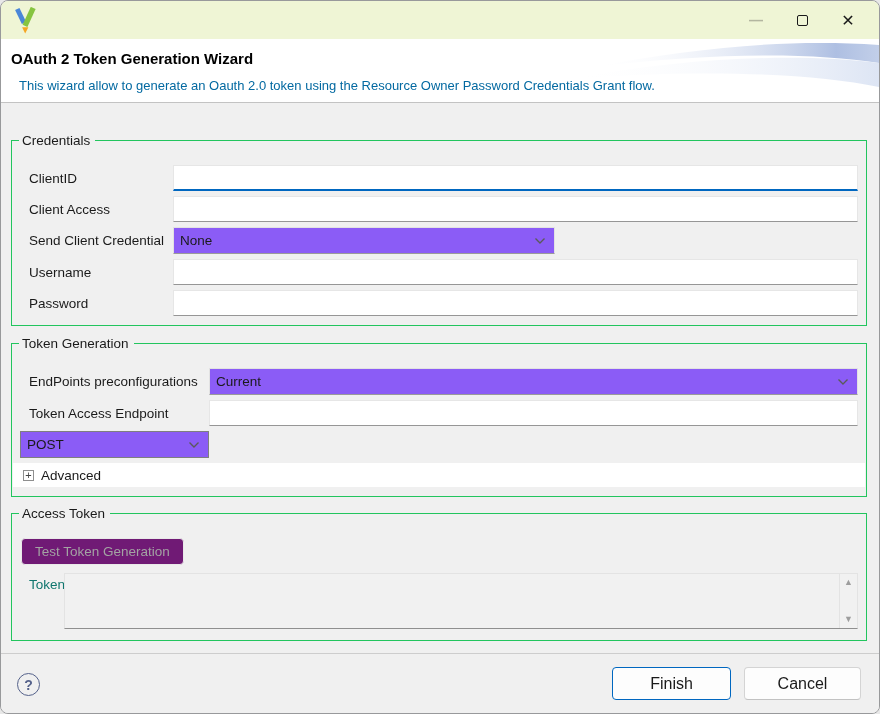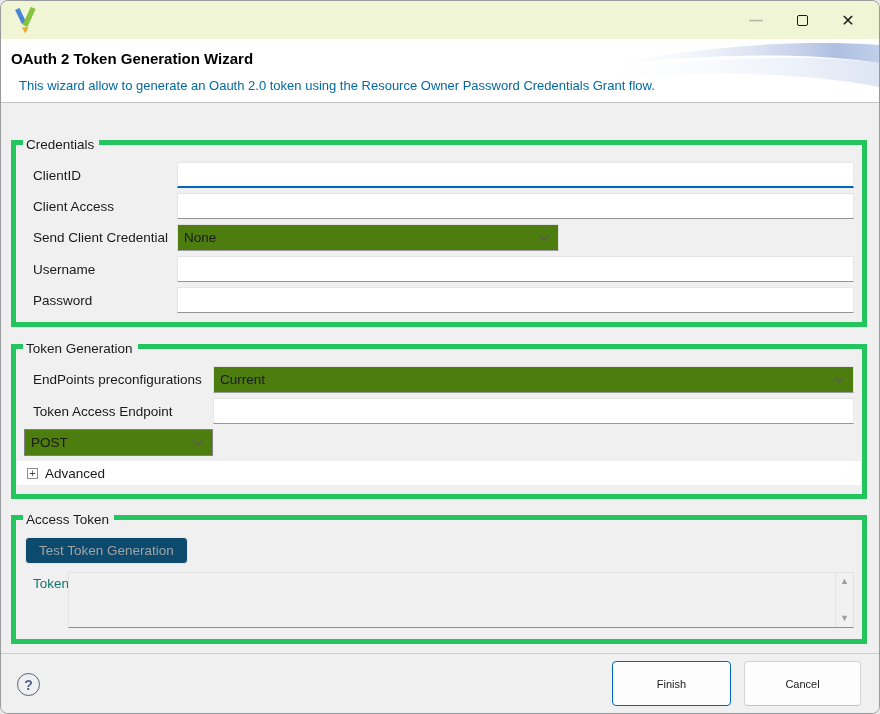--- a/index.html
+++ b/index.html
@@ -29,61 +29,61 @@
   .banner .swoosh{position:absolute;top:0;right:0;}
   .banner-title{
     font-size:15px;font-weight:bold;color:#000;margin:11px 0 0 10px;position:relative;
   }
   .banner-desc{
     font-size:13px;color:#0369a1;margin:11px 0 0 18px;position:relative;
   }
   
   .content{flex:1;background:#f0f0f0;padding:0 12px 0 10px;}
   .group{
-    border:5px solid #22c55e;position:relative;
-    padding:17px 8px 9px 8px;
+    border:1px solid #22c55e;position:relative;
+    padding:24px 8px 9px 8px;
   }
   .group-legend{
     position:absolute;top:-9px;left:7px;background:#f0f0f0;
     padding:0 5px 0 3px;font-size:13.5px;color:#1a1a1a;line-height:17px;
   }
   .grp-credentials{margin-top:37px;}
   .grp-tokengen{margin-top:17px;}
   .grp-access{margin-top:16px;padding-bottom:11px;}
   .row{display:grid;align-items:center;margin-bottom:5px;}
   .row:last-child{margin-bottom:0;}
   .grp-credentials .row{grid-template-columns:153px 1fr;}
   .grp-tokengen .row{grid-template-columns:189px 1fr;}
   .lbl{font-size:13.5px;color:#1a1a1a;padding-left:9px;}
   .txt{
     height:26px;background:#fff;border:1px solid #e6e6e6;border-bottom:1px solid #969696;
     font-size:13.5px;color:#1a1a1a;padding:0 6px;width:100%;outline:none;border-radius:0;
   }
   .txt.focused{border-bottom:2px solid #0067c0;}
   .combo{
-    height:27px;background:#4d7c0f;border:1px solid #e2e2e2;border-bottom:1px solid #9a9a9a;
+    height:27px;background:#8b5cf6;border:1px solid #e2e2e2;border-bottom:1px solid #9a9a9a;
     display:flex;align-items:center;justify-content:space-between;
     font-size:13.5px;color:#1a1a1a;padding:0 8px 0 6px;cursor:default;
   }
   .combo.strong{border:1px solid #7f7f7f;}
   .combo .chev{flex:none;display:flex;align-items:center;color:#5a5a5a;}
   .combo-narrow{width:382px;}
   .advanced-row{
     background:#ffffff;height:24px;display:flex;align-items:center;
     margin:5px -7px 0 -7px;padding-left:10px;gap:7px;
   }
   .plusbox{
     width:11px;height:11px;border:1px solid #8f8f8f;background:#fff;
     display:flex;align-items:center;justify-content:center;
     font-size:11px;line-height:9px;color:#444;flex:none;
   }
   .advanced-lbl{font-size:13.5px;color:#1a1a1a;}
   
   .btn-disabled{
-    display:inline-block;background:#0c4a6e;border:1px solid #e9e9e9;border-radius:4px;
+    display:inline-block;background:#701a75;border:1px solid #e9e9e9;border-radius:4px;
     color:#a3a3a3;font-size:13.5px;padding:5px 13px;margin-left:1px;cursor:default;
   }
   .token-row{display:grid;grid-template-columns:44px 1fr;margin-top:8px;}
   .token-lbl{font-size:13.5px;color:#0f766e;padding-left:9px;align-self:start;margin-top:4px;}
   .token-area{
     height:56px;background:#f1f1f1;border:1px solid #e3e3e3;border-bottom:1px solid #8f8f8f;
     display:flex;
   }
   .token-text{flex:1;font-size:13px;color:#6a6a6a;padding:3px 6px;overflow:hidden;}
   .vscroll{
@@ -96,21 +96,21 @@
     height:60px;flex:none;background:#f0f0f0;border-top:1px solid #cdcdcd;
     display:flex;align-items:center;padding:0 18px 0 16px;
   }
   .help-btn{
     width:23px;height:23px;border:1.6px solid #55628b;border-radius:50%;
     color:#55628b;font-size:14px;font-weight:bold;display:flex;align-items:center;
     justify-content:center;cursor:default;margin-top:2px;
   }
   .footer .spacer{flex:1;}
   .btn{
-    height:45px;border-radius:4px;font-size:11px;color:#1a1a1a;
+    height:33px;border-radius:4px;font-size:16px;color:#1a1a1a;
     display:flex;align-items:center;justify-content:center;cursor:default;background:#fdfdfd;
   }
   .btn-finish{width:119px;border:1px solid #0067c0;margin-right:13px;}
   .btn-cancel{width:117px;border:1px solid #d4d4d4;border-bottom-color:#c2c2c2;}
 </style>
 </head>
 <body>
 
 <div class="window">
 

